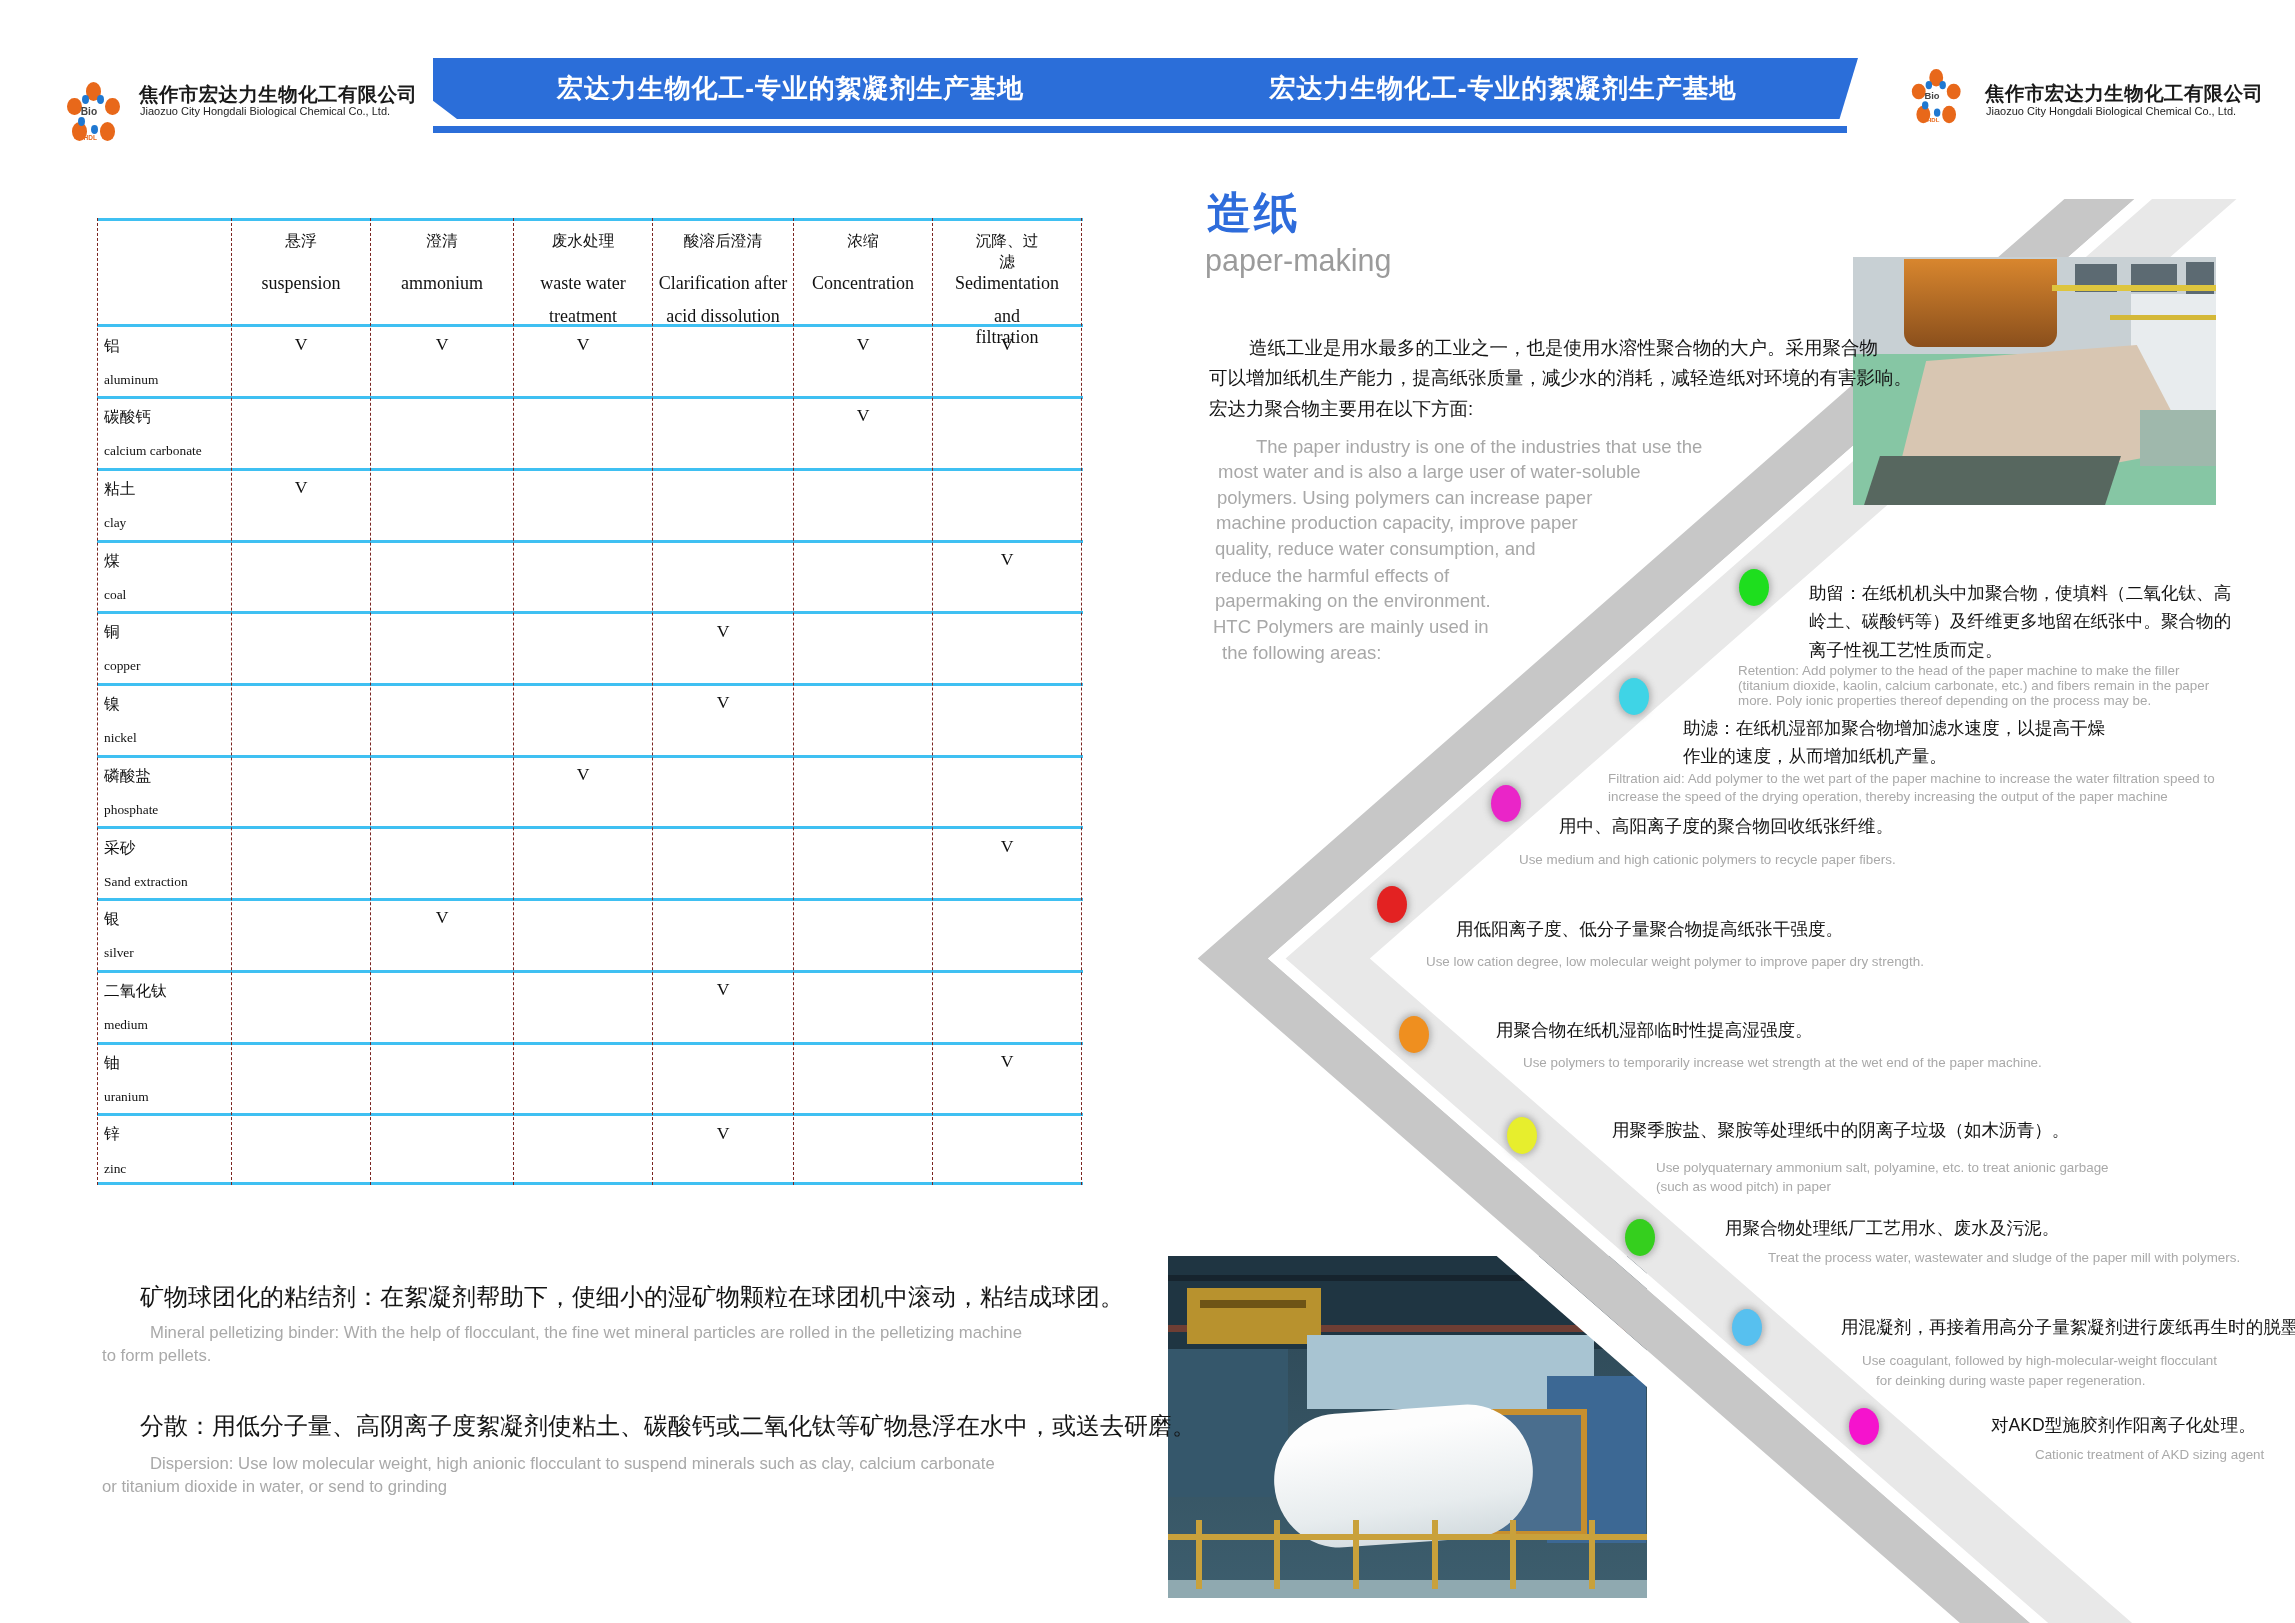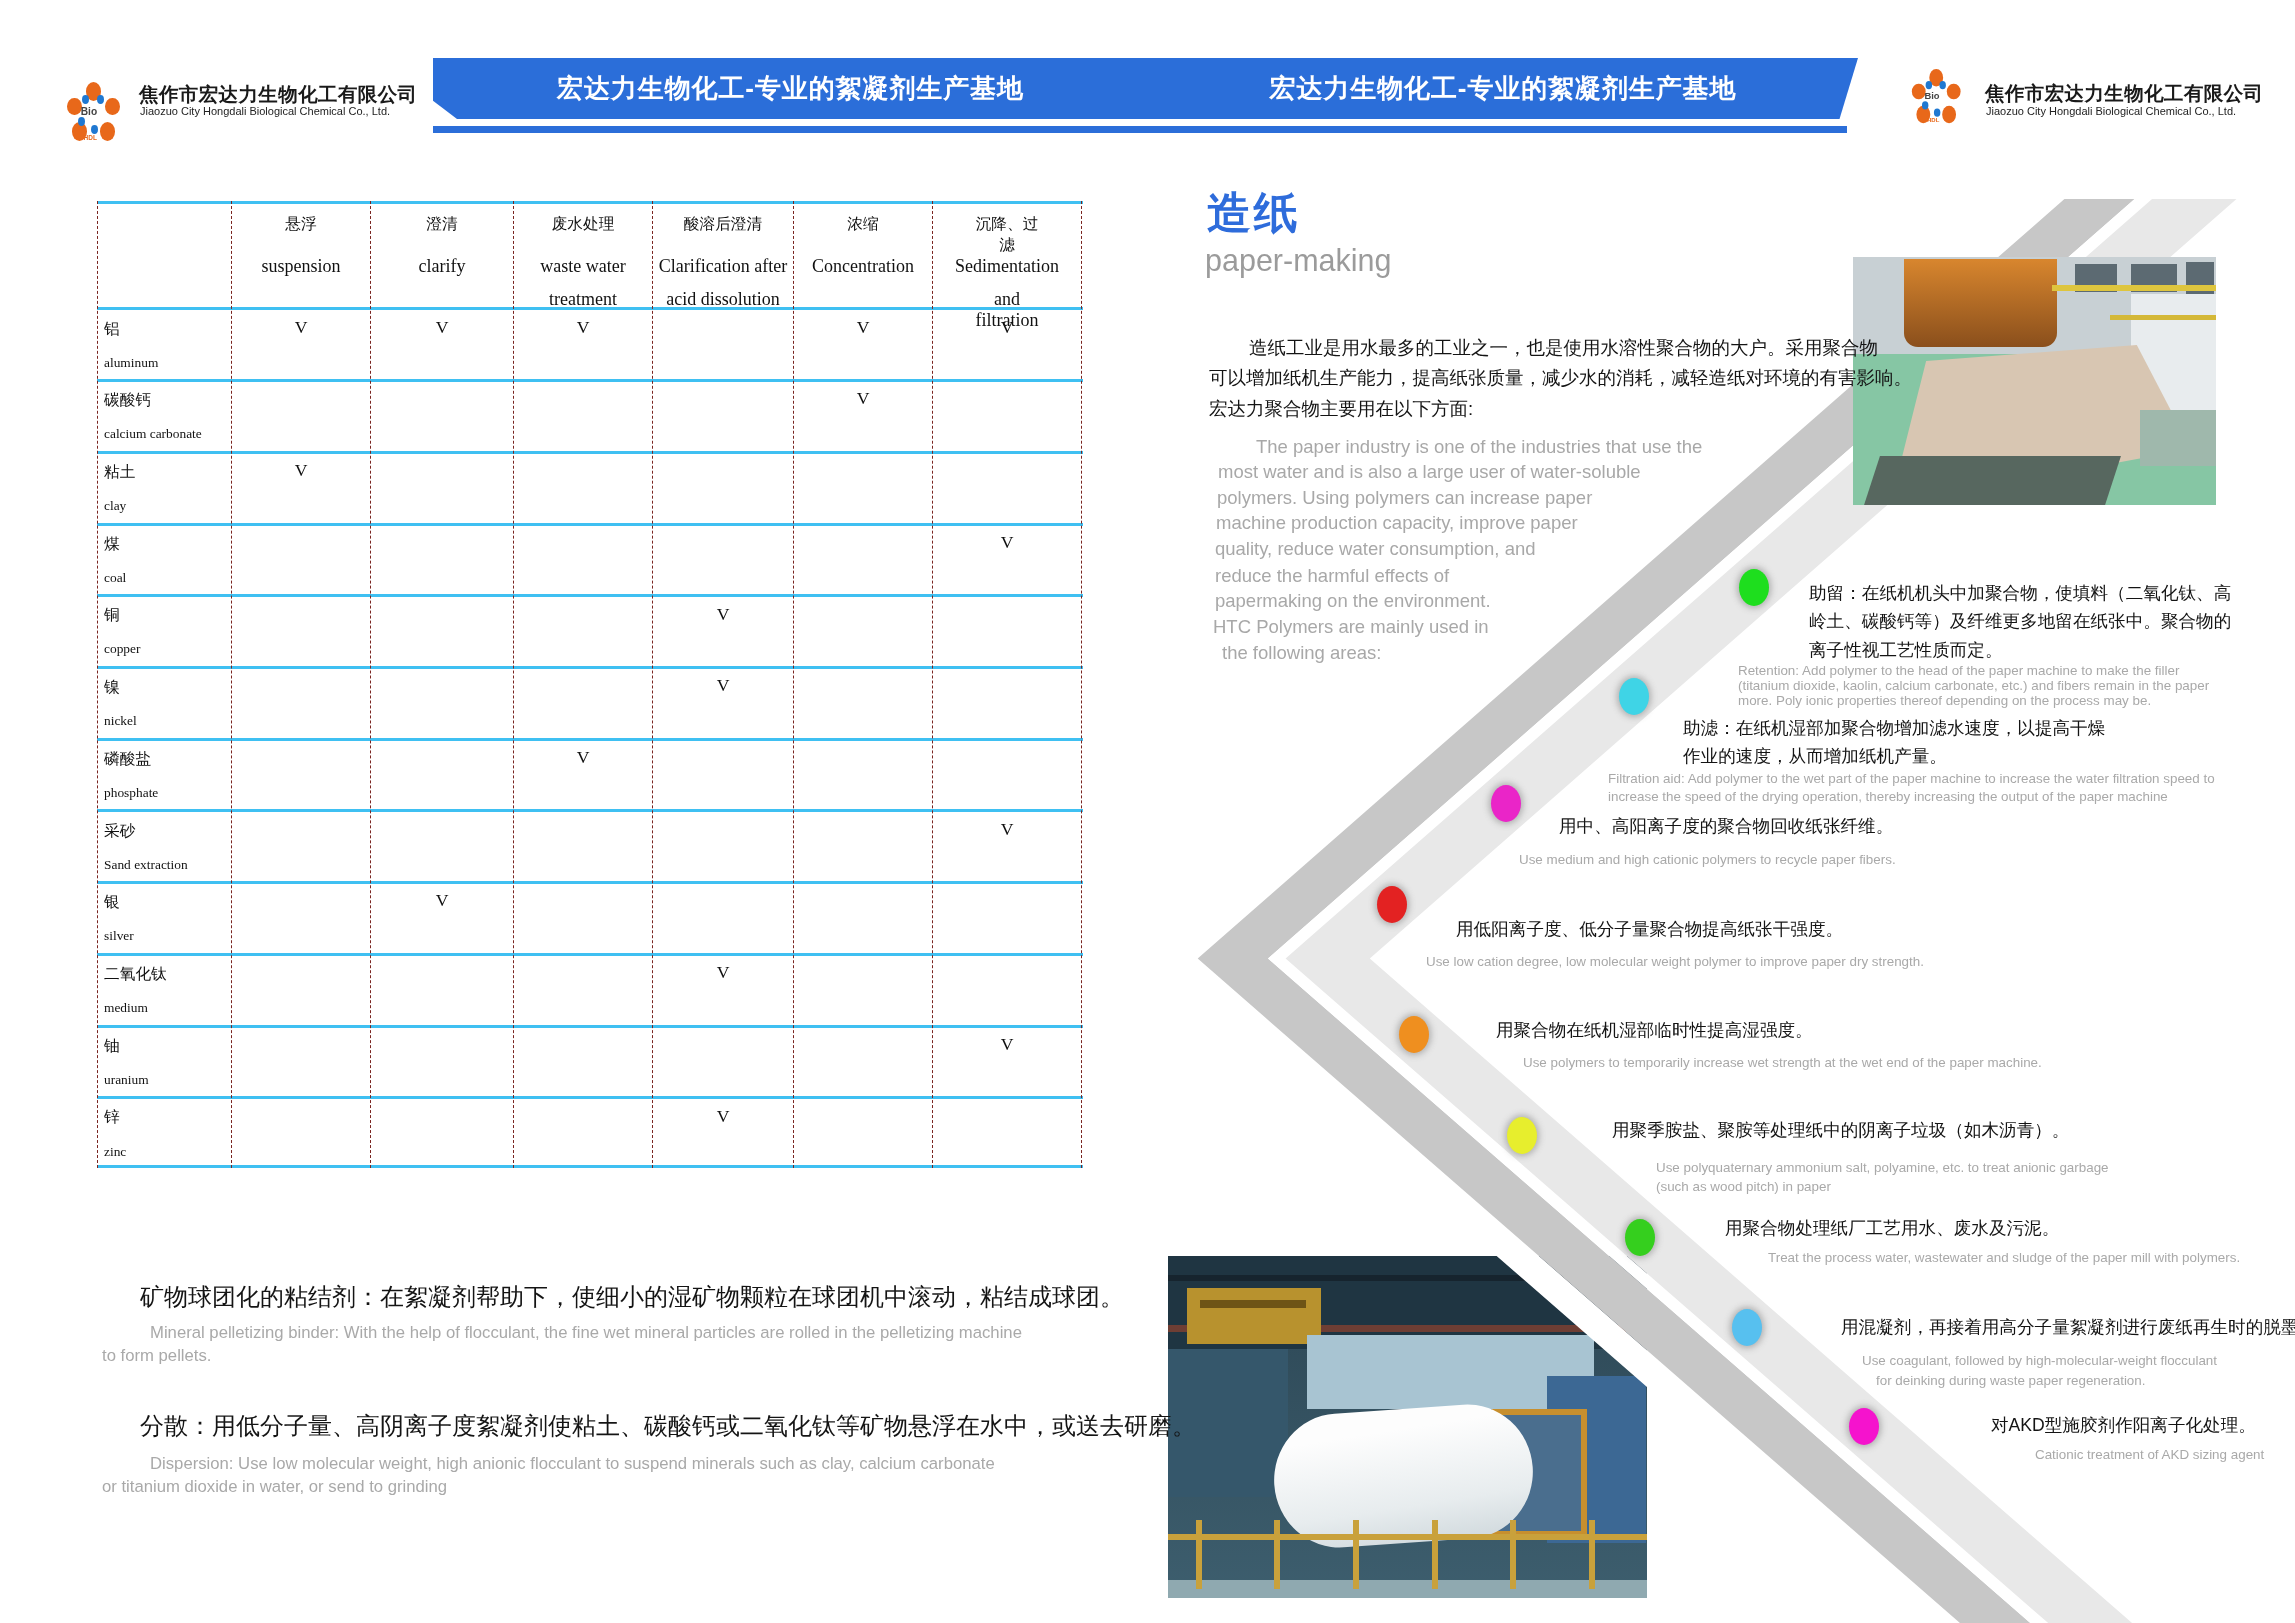--- a/index.html
+++ b/index.html
@@ -13,21 +13,21 @@
   .strip{position:absolute;top:126px;height:7px;background:#2b6ed9;}
   .co-cn{font-size:19.4px;font-weight:bold;color:#1a1a1a;letter-spacing:0.5px;}
   .co-en{font-size:11px;color:#222;}
   
   .logo{position:absolute;width:56px;height:62px;}
   .ob{position:absolute;background:#e8681a;border-radius:50%;}
   .bb{position:absolute;background:#1f78d1;border-radius:50%;}
   .logo .bio{position:absolute;left:15.7px;top:24px;font-size:10.2px;color:#444;font-weight:bold;}
   .logo .hdl{position:absolute;left:18.5px;top:52px;font-size:6.5px;color:#e8681a;font-weight:bold;}
   
-  #tbl{position:absolute;left:97px;top:201px;width:986px;height:969px;
+  #tbl{position:absolute;left:97px;top:218px;width:986px;height:969px;
        font-family:"Liberation Serif","DejaVu Serif",serif;}
   .hline{position:absolute;left:0;width:986px;height:3.2px;background:#3fc0f2;}
   .vline{position:absolute;top:0;height:967px;width:0;border-left:1.4px dashed #7a2420;}
   .th-cn{position:absolute;font-size:15.7px;color:#111;text-align:center;transform:translateX(-50%);}
   .th-en{position:absolute;font-size:18px;color:#111;text-align:center;transform:translateX(-50%);}
   .row-cn{position:absolute;left:7px;font-size:15.7px;color:#111;}
   .row-en{position:absolute;left:7px;font-size:13.4px;color:#111;}
   .vmark{position:absolute;font-size:17.6px;color:#111;transform:translateX(-50%);}
   
   .note-cn{font-size:24px;color:#141414;}
@@ -156,21 +156,21 @@
     <div class="vline" style="left:273px;"></div>
     <div class="vline" style="left:416px;"></div>
     <div class="vline" style="left:555px;"></div>
     <div class="vline" style="left:696px;"></div>
     <div class="vline" style="left:835px;"></div>
     <div class="vline" style="left:984px;"></div>
 
     <div class="th-cn" style="left:204px;top:13px;">悬浮</div>
     <div class="th-en" style="left:204px;top:55px;">suspension</div>
     <div class="th-cn" style="left:345px;top:13px;">澄清</div>
-    <div class="th-en" style="left:345px;top:55px;">clarify</div>
+    <div class="th-en" style="left:345px;top:55px;">ammonium</div>
     <div class="th-cn" style="left:486px;top:13px;">废水处理</div>
     <div class="th-en" style="left:486px;top:55px;">waste water</div>
     <div class="th-en" style="left:486px;top:88px;">treatment</div>
     <div class="th-cn" style="left:626px;top:13px;">酸溶后澄清</div>
     <div class="th-en" style="left:626px;top:55px;">Clarification after</div>
     <div class="th-en" style="left:626px;top:88px;">acid dissolution</div>
     <div class="th-cn" style="left:766px;top:13px;text-align:right;">浓缩</div>
     <div class="th-en" style="left:766px;top:55px;">Concentration</div>
     <div class="th-cn" style="left:910px;top:13px;">沉降、过滤</div>
     <div class="th-en" style="left:910px;top:55px;">Sedimentation</div>

